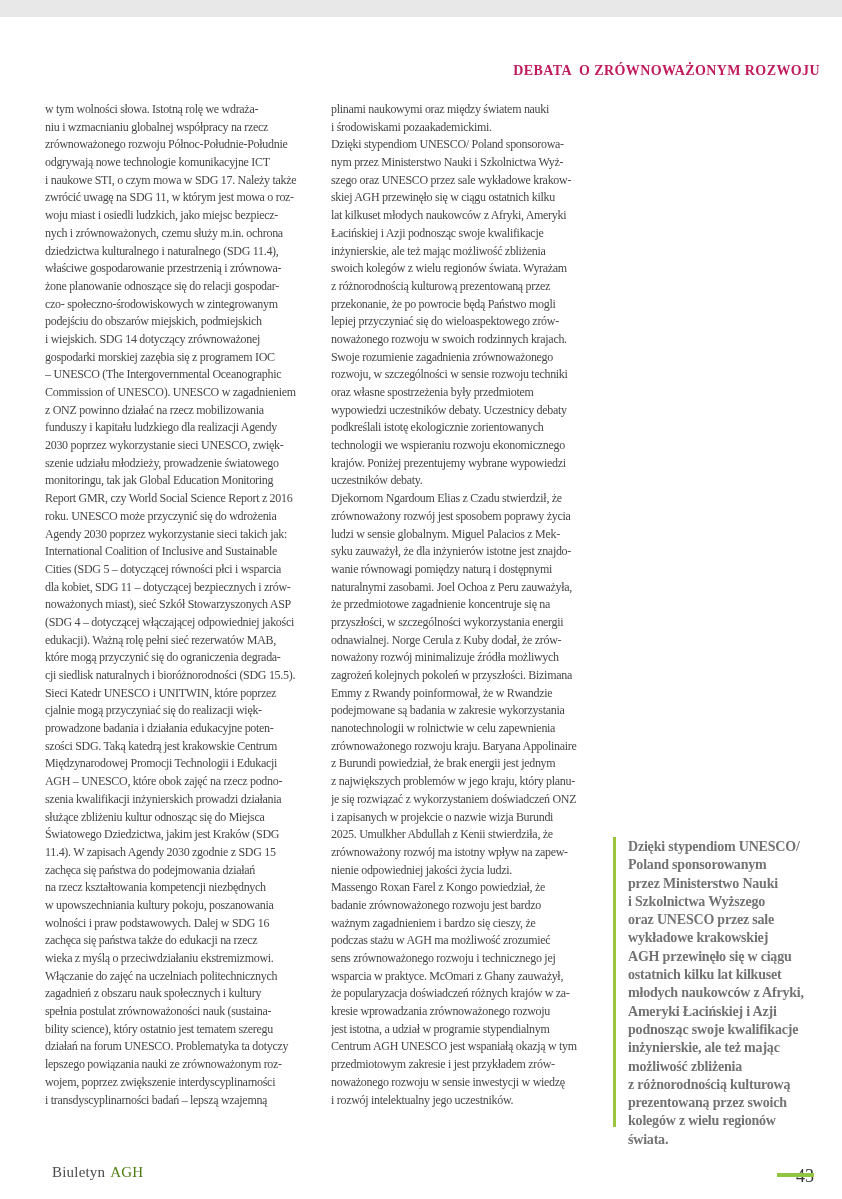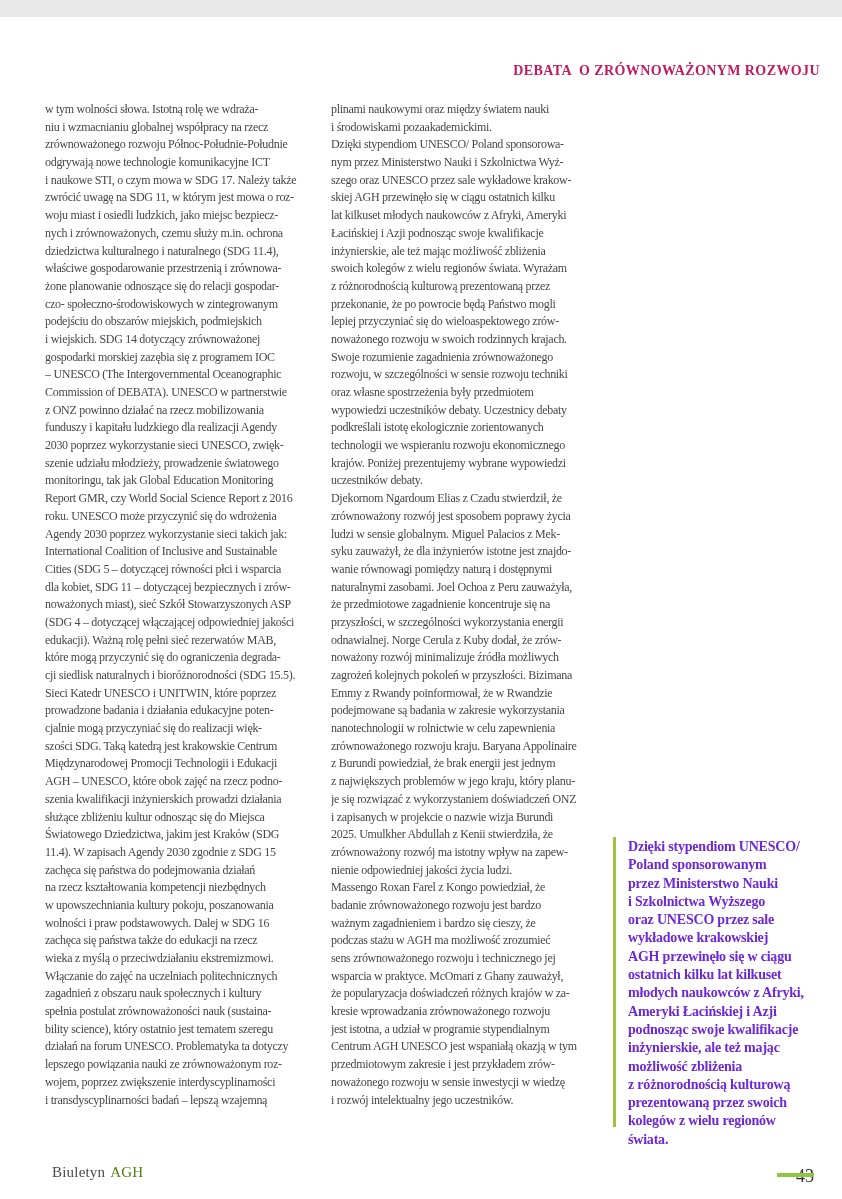--- a/index.html
+++ b/index.html
@@ -44,21 +44,21 @@
     top: 820px;
     width: 3px;
     height: 290px;
     background: #9bc53d;
   }
   .pull-quote {
     position: absolute;
     left: 628px;
     top: 821px;
     width: 210px;
-    color: #6d28d9;
+    color: #737373;
     font-size: 14px;
     font-weight: bold;
     letter-spacing: -0.2px;
     line-height: 18.3px;
   }
   .pull-quote .tline { height: 18.3px; }
   
   .footer-brand {
     position: absolute;
     left: 52px;
@@ -106,40 +106,40 @@
       <div class="tline">woju miast i osiedli ludzkich, jako miejsc bezpiecz-</div>
       <div class="tline">nych i zrównoważonych, czemu służy m.in. ochrona</div>
       <div class="tline">dziedzictwa kulturalnego i naturalnego (SDG 11.4),</div>
       <div class="tline">właściwe gospodarowanie przestrzenią i zrównowa-</div>
       <div class="tline">żone planowanie odnoszące się do relacji gospodar-</div>
       <div class="tline">czo- społeczno-środowiskowych w zintegrowanym</div>
       <div class="tline">podejściu do obszarów miejskich, podmiejskich</div>
       <div class="tline">i wiejskich. SDG 14 dotyczący zrównoważonej</div>
       <div class="tline">gospodarki morskiej zazębia się z programem IOC</div>
       <div class="tline">– UNESCO (The Intergovernmental Oceanographic</div>
-      <div class="tline">Commission of DEBATA). UNESCO w partnerstwie</div>
+      <div class="tline">Commission of UNESCO). UNESCO w zagadnieniem</div>
       <div class="tline">z ONZ powinno działać na rzecz mobilizowania</div>
       <div class="tline">funduszy i kapitału ludzkiego dla realizacji Agendy</div>
       <div class="tline">2030 poprzez wykorzystanie sieci UNESCO, zwięk-</div>
       <div class="tline">szenie udziału młodzieży, prowadzenie światowego</div>
       <div class="tline">monitoringu, tak jak Global Education Monitoring</div>
       <div class="tline">Report GMR, czy World Social Science Report z 2016</div>
       <div class="tline">roku. UNESCO może przyczynić się do wdrożenia</div>
       <div class="tline">Agendy 2030 poprzez wykorzystanie sieci takich jak:</div>
       <div class="tline">International Coalition of Inclusive and Sustainable</div>
       <div class="tline">Cities (SDG 5 – dotyczącej równości płci i wsparcia</div>
       <div class="tline">dla kobiet, SDG 11 – dotyczącej bezpiecznych i zrów-</div>
       <div class="tline">noważonych miast), sieć Szkół Stowarzyszonych ASP</div>
       <div class="tline">(SDG 4 – dotyczącej włączającej odpowiedniej jakości</div>
       <div class="tline">edukacji). Ważną rolę pełni sieć rezerwatów MAB,</div>
       <div class="tline">które mogą przyczynić się do ograniczenia degrada-</div>
       <div class="tline">cji siedlisk naturalnych i bioróżnorodności (SDG 15.5).</div>
       <div class="tline">Sieci Katedr UNESCO i UNITWIN, które poprzez</div>
+      <div class="tline">cjalnie mogą przyczyniać się do realizacji więk-</div>
       <div class="tline">prowadzone badania i działania edukacyjne poten-</div>
-      <div class="tline">cjalnie mogą przyczyniać się do realizacji więk-</div>
       <div class="tline">szości SDG. Taką katedrą jest krakowskie Centrum</div>
       <div class="tline">Międzynarodowej Promocji Technologii i Edukacji</div>
       <div class="tline">AGH – UNESCO, które obok zajęć na rzecz podno-</div>
       <div class="tline">szenia kwalifikacji inżynierskich prowadzi działania</div>
       <div class="tline">służące zbliżeniu kultur odnosząc się do Miejsca</div>
       <div class="tline">Światowego Dziedzictwa, jakim jest Kraków (SDG</div>
       <div class="tline">11.4). W zapisach Agendy 2030 zgodnie z SDG 15</div>
       <div class="tline">zachęca się państwa do podejmowania działań</div>
       <div class="tline">na rzecz kształtowania kompetencji niezbędnych</div>
       <div class="tline">w upowszechniania kultury pokoju, poszanowania</div>

